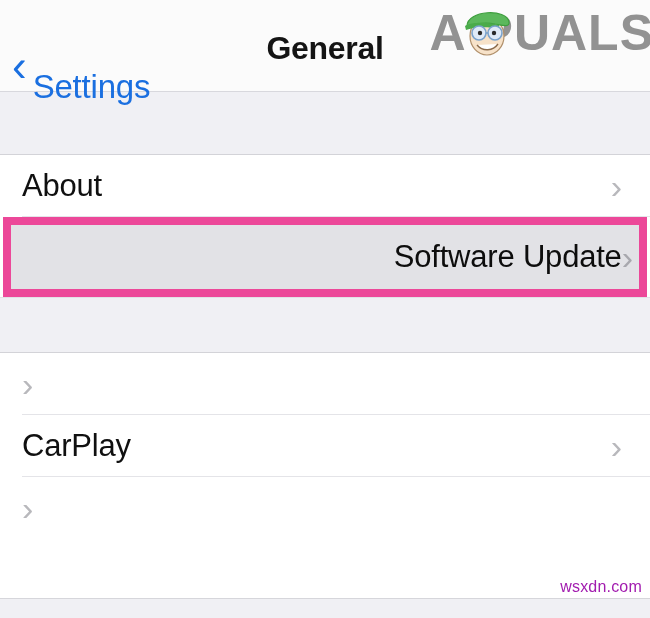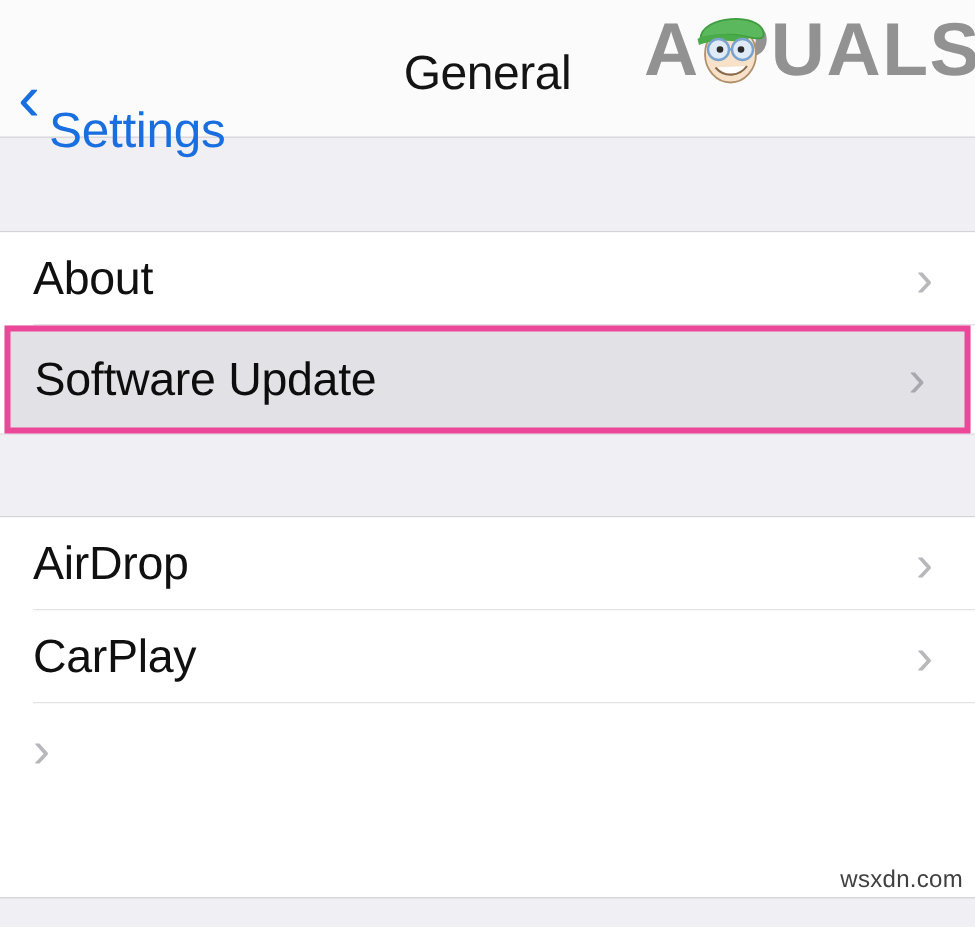--- a/index.html
+++ b/index.html
@@ -48,21 +48,21 @@
     margin-top: 39px;
   }
   .nav-title {
     position: absolute;
     left: 0;
     right: 0;
     top: 28px;
     text-align: center;
     font-size: 32px;
     line-height: 40px;
-    font-weight: normal;
+    font-weight: bold;
     color: #141414;
     letter-spacing: -0.3px;
   }
 
   
   .logo-watermark {
     position: absolute;
     right: -4px;
     top: 2px;
     height: 62px;
@@ -132,47 +132,48 @@
     background: #e4e4e8;
   }
 
   
   .highlight-wrap {
     position: relative;
     padding: 0;
   }
   .row-selected {
     background: #e2e2e6;
-    border: 4px solid #ec4899;
+    border: 8px solid #ec4899;
     height: 64px;
     margin: 0 3px;
     padding-left: 16px;
-    padding-right: 20px;
+    padding-right: 0;
     box-sizing: content-box;
+    text-align: right;
   }
   .row-selected .row-label { color: #0d0d0d; }
   .row-selected .row-chevron { color: #a8a8ae; }
 
   
   .bottom-strip {
     position: absolute;
     left: 0;
     right: 0;
     bottom: 0;
     height: 20px;
     background: #f0f0f4;
     border-top: 1px solid #d6d6db;
     box-sizing: border-box;
   }
   .site-watermark {
     position: absolute;
     right: 8px;
     bottom: 22px;
     font-size: 16px;
-    color: #404040;
+    color: #a21caf;
     letter-spacing: 0.2px;
   }
 </style>
 </head>
 <body>
 
 <div class="navbar">
 
   <div class="back-button">
     <span class="back-chevron">‹</span>
@@ -219,21 +220,20 @@
     </div>
   </div>
 
 </div>
 
 <div class="section-gap gap-mid"></div>
 
 <div class="list-section">
 
   <div class="row row-divider">
-    <span class="row-label">AirDrop</span>
     <span class="row-chevron">›</span>
   </div>
 
   <div class="row row-divider">
     <span class="row-label">CarPlay</span>
     <span class="row-chevron">›</span>
   </div>
 
   <div class="row">
     <span class="row-chevron">›</span>

